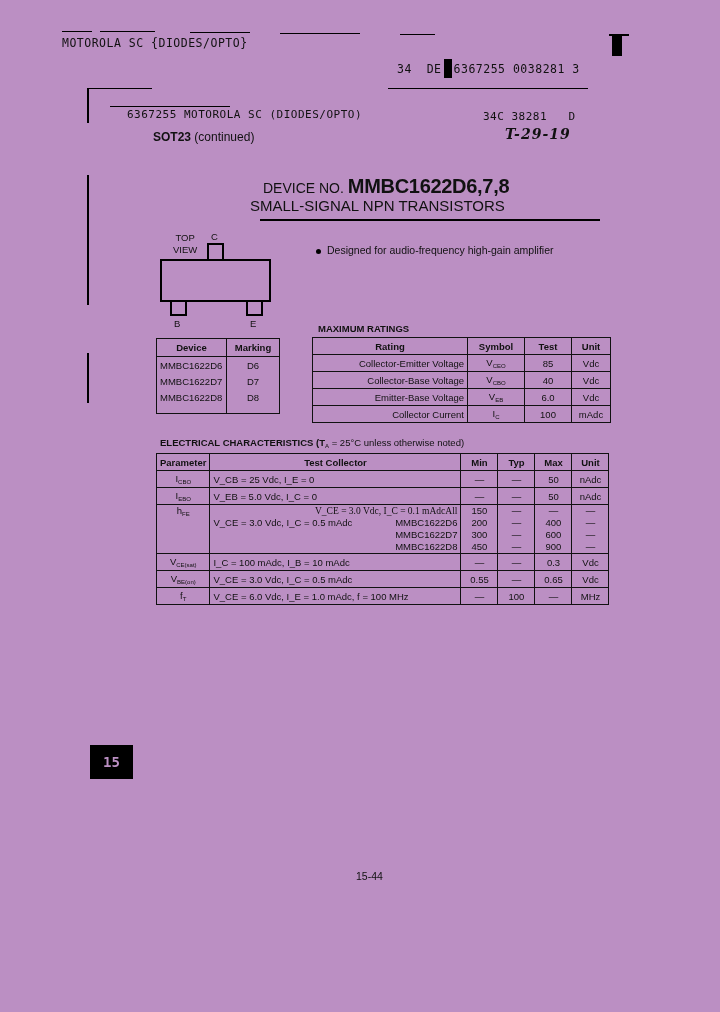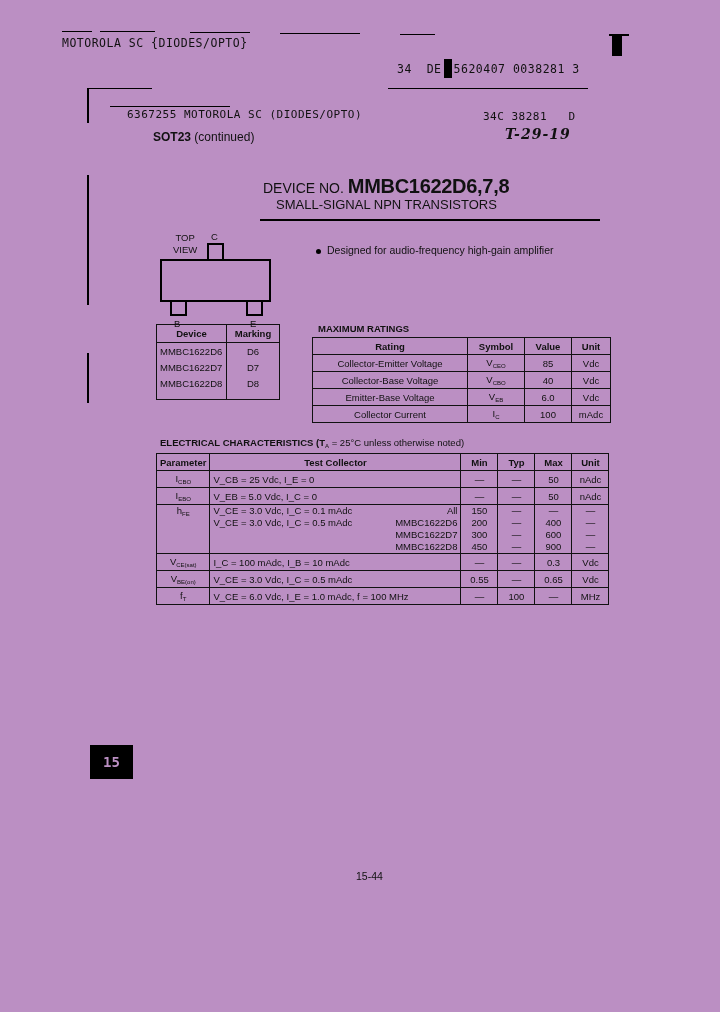--- a/index.html
+++ b/index.html
@@ -23,49 +23,49 @@
 
     .hdr2 { left: 127px; top: 108px; font-size: 11px; }
     .hdr2-right { left: 483px; top: 110px; font-size: 11px; white-space: pre; }
     .handwritten { left: 505px; top: 126px; font-family: "DejaVu Serif", serif; font-style: italic; font-size: 14px; font-weight: bold; letter-spacing: 1px; }
     .sot { left: 153px; top: 130px; font-size: 12px; }
     .sot b { font-weight: bold; }
 
     .device-line { left: 263px; top: 175px; white-space: nowrap; }
     .device-prefix { font-size: 14px; }
     .device-no { font-size: 20px; font-weight: bold; letter-spacing: -0.3px; }
-    .subtitle { left: 276px; top: 197px; font-size: 13px; text-align: right; }
+    .subtitle { left: 250px; top: 197px; font-size: 15px; text-align: right; }
     .rule-title { left: 260px; top: 219px; width: 340px; height: 1.5px; background: #000; }
 
     
     .pkg-body { left: 160px; top: 259px; width: 111px; height: 43px; border: 2px solid #000; box-sizing: border-box; }
     .pin { border: 2px solid #000; box-sizing: border-box; border-bottom: none; }
     .pin-c { left: 207px; top: 243px; width: 17px; height: 17px; }
     .pin-b { left: 170px; top: 301px; width: 17px; height: 15px; border-top: none; border-bottom: 2px solid #000; }
     .pin-e { left: 246px; top: 301px; width: 17px; height: 15px; border-top: none; border-bottom: 2px solid #000; }
     .lbl { font-size: 9.5px; }
     .top-lbl { left: 173px; top: 232px; text-align: center; line-height: 12px; }
 
     .bullet { left: 316px; top: 244px; font-size: 10.5px; line-height: 13px; width: 260px; }
     .bullet .dot { display: inline-block; width: 5px; height: 5px; background: #000; border-radius: 50%; margin-right: 6px; vertical-align: middle; }
     .bullet .cont { padding-left: 13px; }
 
     table { border-collapse: collapse; font-size: 9.5px; }
     td, th { border: 1px solid #111; padding: 0 3px; height: 16px; white-space: nowrap; }
     th { font-weight: bold; }
 
-    .marking-tbl { left: 156px; top: 324px; }
+    .marking-tbl { left: 156px; top: 338px; }
     .marking-tbl th { height: 17px; }
     .marking-tbl td, .marking-tbl th { border-left: 1px solid #111; border-right: 1px solid #111; }
     .marking-tbl tr.body td { border-top: none; border-bottom: none; height: 16px; }
     .marking-tbl tr.last td { border-bottom: 1px solid #111; }
 
     .mr-title { left: 318px; top: 323px; font-size: 9.5px; font-weight: bold; }
     .mr-tbl { left: 312px; top: 337px; padding-left: 40px; }
-    .mr-tbl td:first-child { text-align: center; width: 148px; margin-top: 45px; }
+    .mr-tbl td:first-child { text-align: right; width: 148px; margin-top: 45px; }
 
     .ec-title { left: 160px; top: 437px; font-size: 9.5px; }
     .ec-title b { font-weight: bold; }
     .ec-tbl { left: 156px; top: 453px; }
     .ec-tbl td { text-align: center; }
     .ec-tbl td.cond { text-align: left; }
     .ec-tbl td.multi { vertical-align: top; }
     .ec-tbl td.multi div { height: 12px; line-height: 12px; }
     sub { font-size: 6px; vertical-align: -2px; }
 
@@ -77,21 +77,21 @@
 
 <div class="abs topline" style="left:62px;top:31px;width:30px;"></div>
 <div class="abs topline" style="left:100px;top:31px;width:55px;"></div>
 <div class="abs topline" style="left:190px;top:32px;width:60px;"></div>
 <div class="abs topline" style="left:280px;top:33px;width:80px;"></div>
 <div class="abs topline" style="left:400px;top:34px;width:35px;"></div>
 <div class="abs mono hdr1">MOTOROLA SC {DIODES/OPTO}</div>
 <div class="abs mono hdr1-right">
   <span>34  DE</span>
   <span class="blk"></span>
-  <span>5620407 0038281 3</span>
+  <span>6367255 0038281 3</span>
 </div>
 <div class="abs bigblk"></div>
 
 <div class="abs topline" style="left:87px;top:88px;width:65px;"></div>
 <div class="abs topline" style="left:388px;top:88px;width:200px;"></div>
 <div class="abs vline" style="left:87px;top:88px;height:35px;"></div>
 <div class="abs vline" style="left:87px;top:175px;height:130px;"></div>
 <div class="abs vline" style="left:87px;top:353px;height:50px;"></div>
 <div class="abs topline" style="left:110px;top:106px;width:120px;"></div>
 
@@ -146,21 +146,21 @@
   </tr>
 </tbody>
   </table>
 
 <div class="abs mr-title">MAXIMUM RATINGS</div>
 <table class="abs mr-tbl">
   <tbody>
       <tr>
     <th style="width:148px;text-align:center;">Rating</th>
     <th style="width:50px;">Symbol</th>
-    <th style="width:40px;">Value</th>
+    <th style="width:40px;">Test</th>
     <th style="width:32px;">Unit</th>
   </tr>
   <tr>
     <td>Collector-Emitter Voltage</td>
     <td style="text-align:center;"><span>V</span><sub>CEO</sub></td>
     <td style="text-align:center;">85</td>
     <td style="text-align:center;">Vdc</td>
   </tr>
   <tr>
     <td>Collector-Base Voltage</td>
@@ -213,21 +213,21 @@
     <td>—</td>
     <td>50</td>
     <td>nAdc</td>
   </tr>
 
   <tr>
     <td class="multi">
           <div><span>h</span><sub>FE</sub></div>
         </td>
     <td class="cond multi">
-      <div style="display:flex;justify-content:space-between;">
+      <div style="display:flex;justify-content:flex-end;font-family:Liberation Serif, serif;">
             <span>V_CE = 3.0 Vdc, I_C = 0.1 mAdc</span>
             <span>All</span>
           </div>
       <div style="display:flex;justify-content:space-between;">
             <span>V_CE = 3.0 Vdc, I_C = 0.5 mAdc</span>
             <span>MMBC1622D6</span>
           </div>
       <div style="text-align:right;">MMBC1622D7</div>
       <div style="text-align:right;">MMBC1622D8</div>
     </td>

